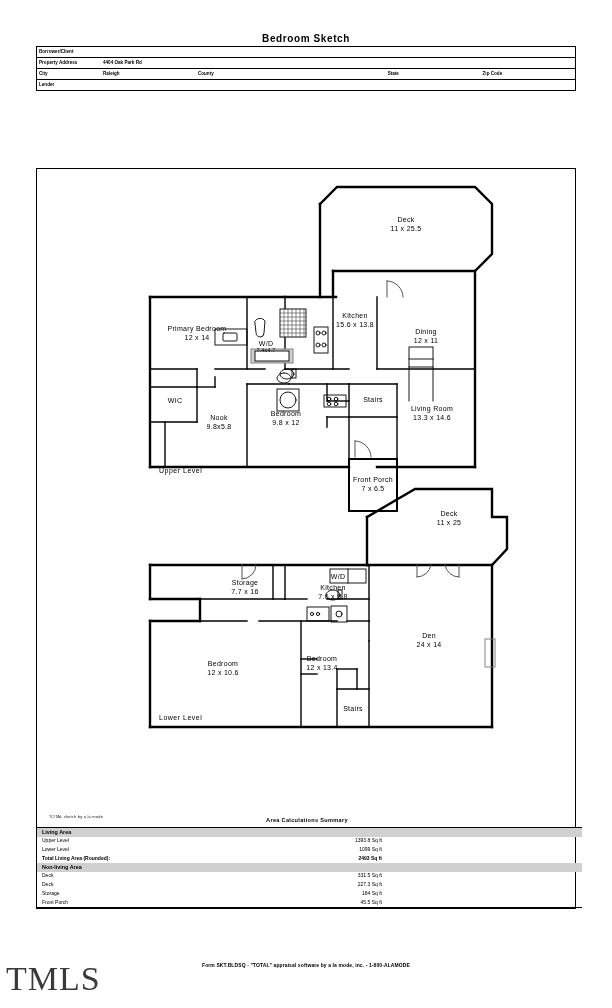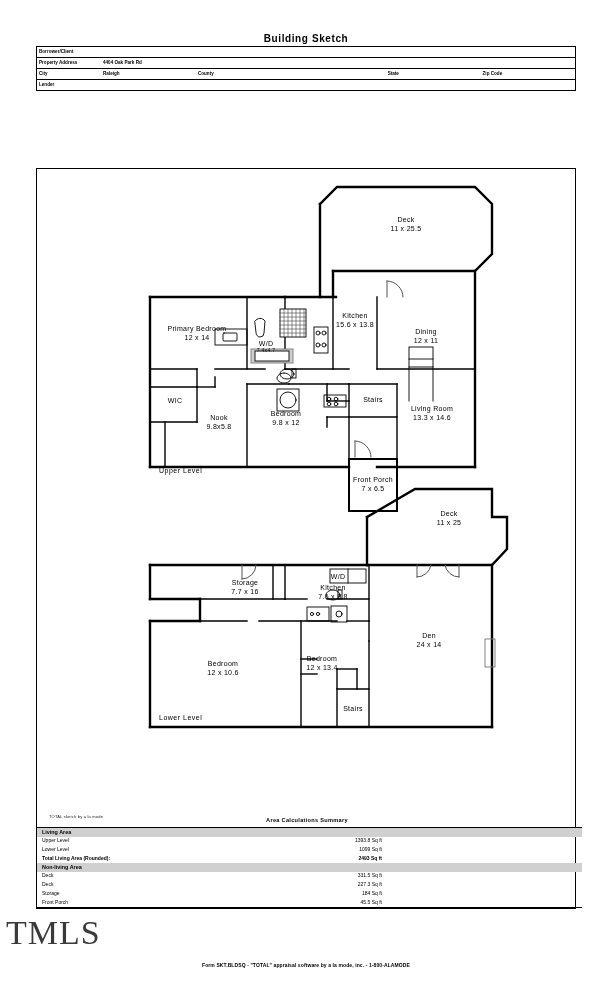--- a/index.html
+++ b/index.html
@@ -142,42 +142,42 @@
     background: #d0d0d0;
     font-weight: bold;
     font-size: 5.4px;
   }
   tr.bold td { font-weight: bold; }
 
   
   .tmls {
     position: absolute;
     left: 6px;
-    top: 914px;
+    top: 960px;
     font-family: "Liberation Serif", serif;
     font-size: 34px;
     letter-spacing: 1px;
     color: #3a3a3a;
     font-weight: 300;
   }
   .form-line {
     position: absolute;
     left: 0;
     top: 962px;
     width: 612px;
     text-align: center;
     font-size: 5px;
     font-weight: bold;
     letter-spacing: 0.1px;
   }
 </style>
 </head>
 <body>
 
-<div class="doc-title">Building Sketch</div>
+<div class="doc-title">Bedroom Sketch</div>
 
 <table class="hdr-table">
   <tbody>
       <tr>
     <td class="lbl" style="width:60px">Borrower/Client</td>
     <td class="val" colspan="5"></td>
   </tr>
   <tr>
     <td class="lbl">Property Address</td>
     <td class="val" colspan="5">4404 Oak Park Rd</td>

